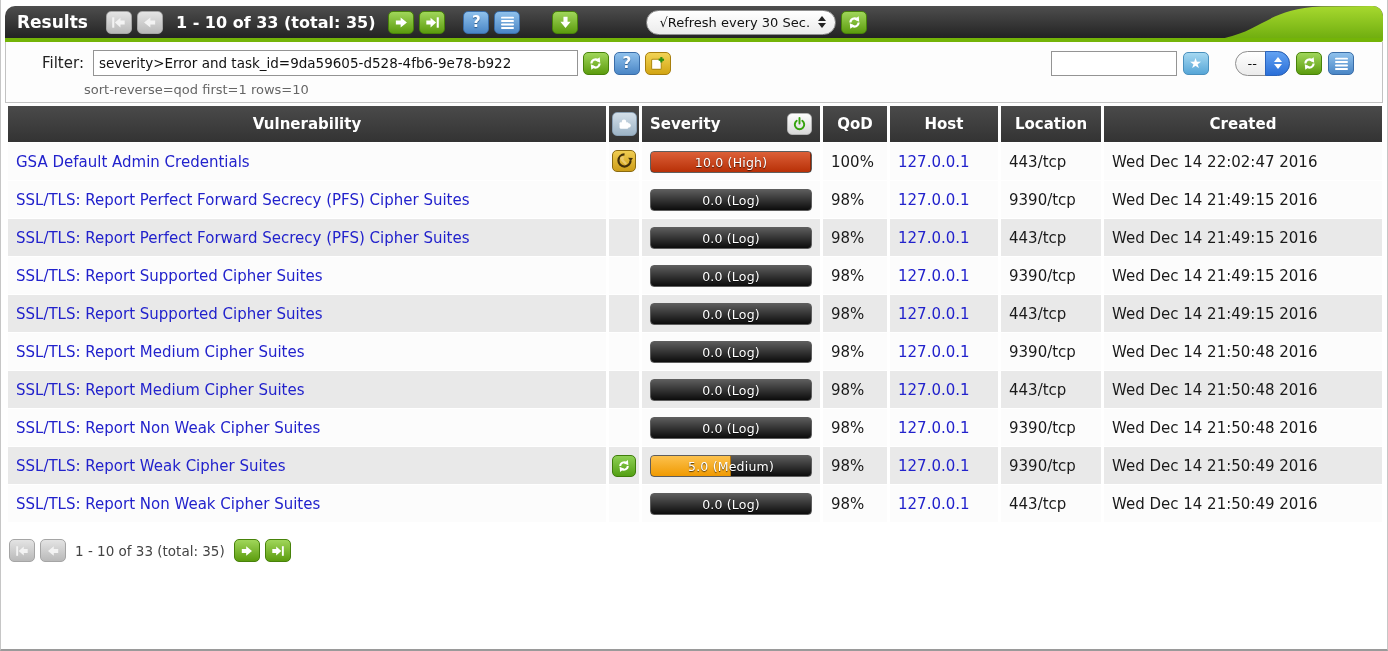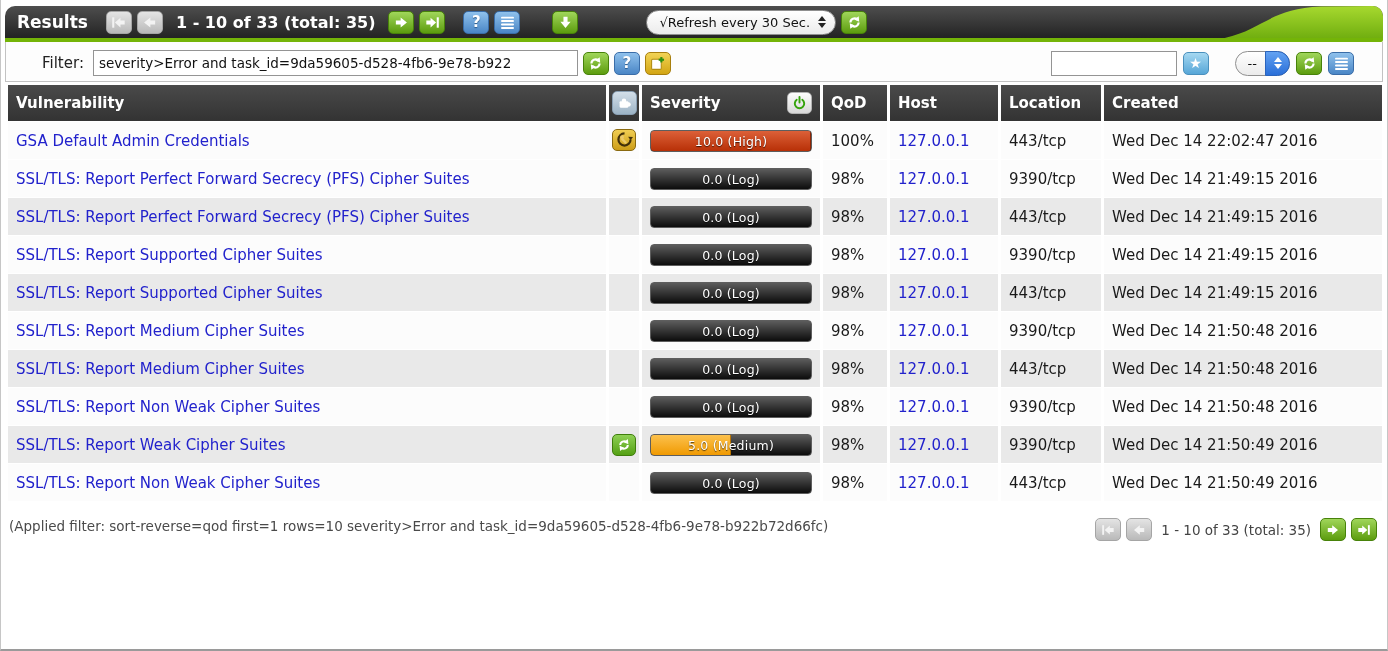--- a/index.html
+++ b/index.html
@@ -52,21 +52,21 @@
   .filter-label { font-size:15px; color:#222; margin-right:4px;margin-left:28px; }
   .filter-input { width:485px; height:26px; border:1px solid #949494; padding:2px 5px; font-size:13.5px;
                   font-family:"DejaVu Sans","Liberation Sans",sans-serif; color:#111; }
   .filter-sub { font-size:13px; color:#666; margin:6px 0 0 70px; }
   .filter-right { margin-left:auto; display:flex; align-items:center; gap:6px; padding-right:18px; }
   .saved-input { width:126px; height:25px; border:1px solid #949494; font-size:13px; padding:2px 5px; }
 
   
   table.results { margin:2px 4px 0 4px; width:1380px; border-collapse:separate; border-spacing:3px 1px; }
   th { background:linear-gradient(#4a4a4a,#333); color:#fff; font-size:15px; font-weight:bold;
-       text-align:left; padding:7px 8px; height:34px; }
+       text-align:center; padding:7px 8px; height:34px; }
   th.c-sol { padding:3px 2px; text-align:center; }
   th.c-sev .thwrap { display:flex; align-items:center; justify-content:space-between; }
   td { font-size:15px; padding:0 8px; height:37px; background:#fcfcfc; color:#1a1a1a; white-space:nowrap; }
   tr.alt td { background:#e9e9e9; }
   td.c-sol { padding:0 2px; text-align:center; }
   a.vlink, a.hlink { color:#2222cc; text-decoration:none; }
 
   .sevbar { position:relative; width:162px; height:22px; border:1px solid #5e5e5e; border-radius:4px;
             background:linear-gradient(#5c5c5c,#0c0c0c); overflow:hidden; }
   .sevbar .fill { position:absolute; left:0; top:0; bottom:0; }
@@ -212,20 +212,21 @@
         <span class="ibtn blue">
           <svg width="13" height="13" viewBox="0 0 12 12" fill="#fff">
               <rect y="0.6" width="12" height="1.8" rx="0.9"></rect>
               <rect y="3.8" width="12" height="1.8" rx="0.9"></rect>
               <rect y="7" width="12" height="1.8" rx="0.9"></rect>
               <rect y="10.2" width="12" height="1.8" rx="0.9"></rect>
             </svg>
         </span>
       </div>
     </div>
+    <div class="filter-sub">sort-reverse=qod first=1 rows=10</div>
   </div>
 
   <table class="results">
     <colgroup>
       <col style="width:598px">
         <col style="width:30px">
         <col style="width:174px">
       <col style="width:64px">
         <col style="width:108px">
         <col style="width:100px">
@@ -452,21 +453,20 @@
       <td class="c-qod">98%</td>
       <td class="c-host"><a href="#" class="hlink">127.0.0.1</a></td>
       <td class="c-loc">443/tcp</td>
       <td class="c-created">Wed Dec 14 21:50:49 2016</td>
     </tr>
   </tbody>
   </table>
 
 
   <div class="footer">
-    <span class="applied">(Applied filter: sort-reverse=qod first=1 rows=10 severity&gt;Error and task_id=9da59605-d528-4fb6-9e78-b922b72d66fc)</span>
     <span class="foot-pager">
       <span class="ibtn gray">
         <svg class="arr" width="12" height="12" viewBox="0 0 12 12">
             <rect x="0.2" y="1.2" width="1.9" height="9.6"></rect>
             <path d="M11.7 4.1v3.8H7.8v2.6L2.7 6l5.1-4.5v2.6z"></path>
           </svg>
       </span>
       <span class="ibtn gray">
         <svg class="arr" width="12" height="12" viewBox="0 0 12 12">
             <path d="M11.2 4.1v3.8H6.8v2.8L1 6l5.8-4.7v2.8z"></path>

